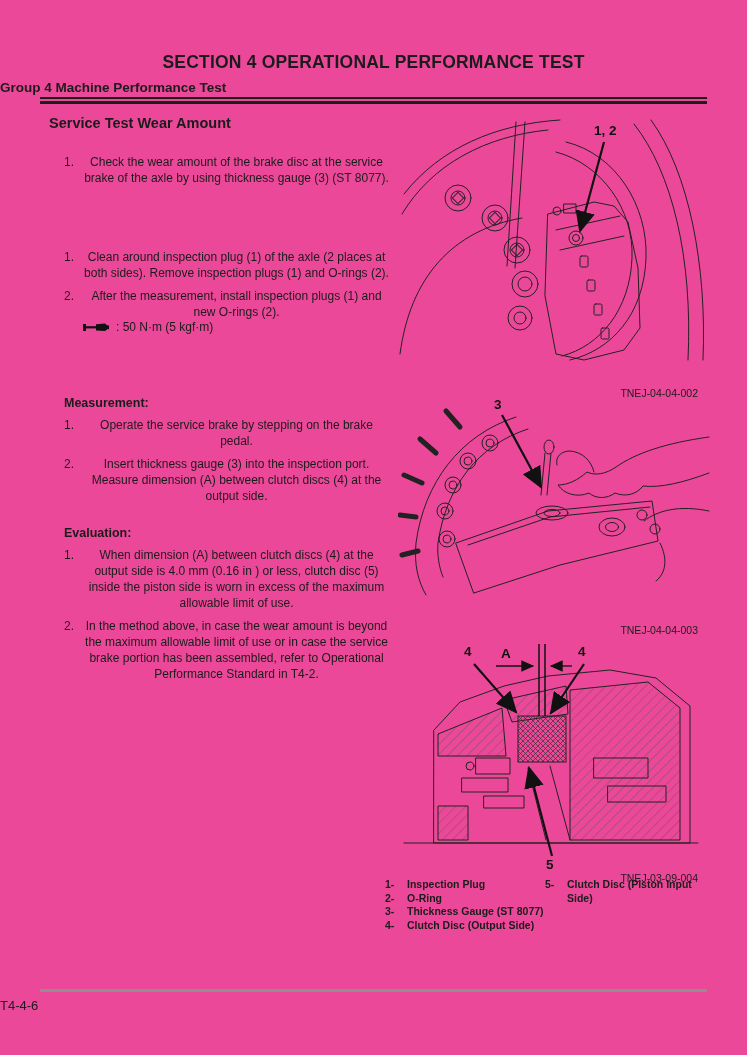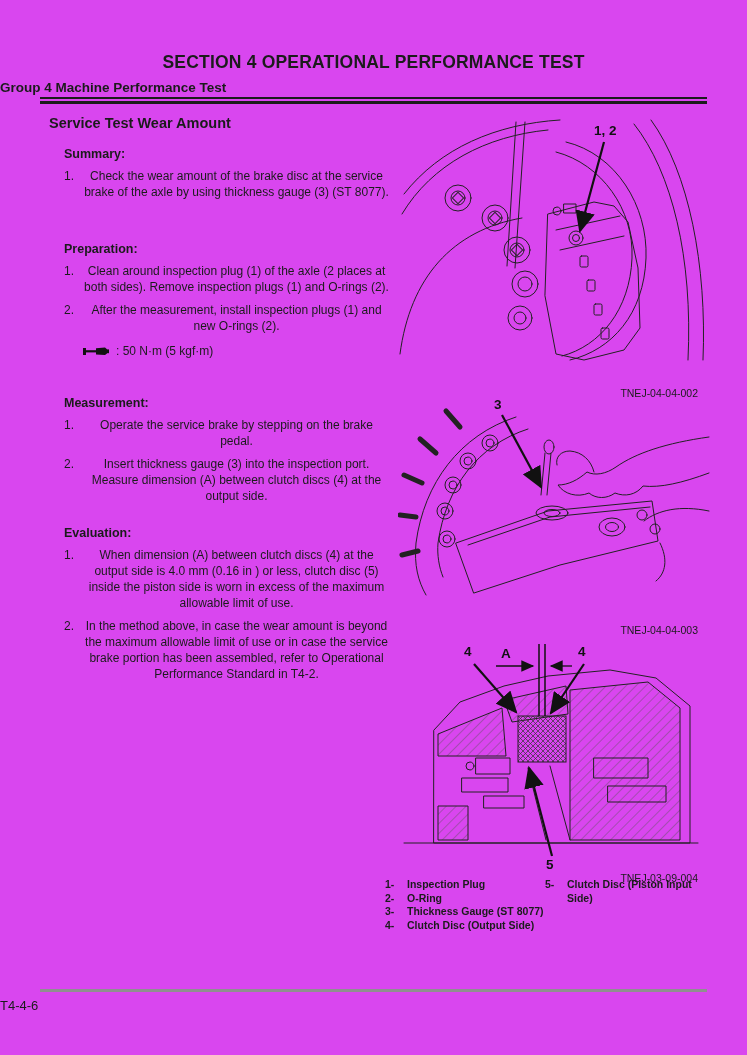--- a/index.html
+++ b/index.html
@@ -1,27 +1,27 @@
 <!DOCTYPE html>
 <html><head>
 <meta charset="utf-8">
 <style>
   html,body{margin:0;padding:0;background:#fff;}
   body{width:747px;height:1055px;position:relative;font-family:"Liberation Sans",sans-serif;color:#1b1b1b;}
-  .page{position:absolute;inset:0;background:#d946ef;overflow:hidden;padding-left:42px;}
+  .page{position:absolute;inset:0;background:#ec4899;overflow:hidden;padding-left:42px;}
   .hdr-section{position:absolute;top:52px;left:0;right:0;text-align:center;font-size:17.5px;font-weight:bold;letter-spacing:.2px;}
   .hdr-group{position:absolute;top:80px;left:0;right:0;font-size:13.5px;font-weight:bold;}
   .hdr-rule{position:absolute;top:97px;left:40px;width:667px;height:2px;border-top:2px solid #1b1b1b;border-bottom:3px solid #1b1b1b;}
   .topic{position:absolute;top:115px;left:49px;font-size:14.5px;font-weight:bold;}
   .sec{position:absolute;left:64px;width:326px;}
   .sec h3{margin:0;font-size:12.5px;font-weight:bold;}
   .li{display:flex;margin-top:7px;font-size:12px;line-height:16px;}
   .li .num{width:19px;flex:none;}
   .li .txt{flex:1;text-align:center;}
-  .torque{display:flex;align-items:center;gap:7px;margin-top:10px;margin-left:19px;font-size:12px;}
+  .torque{display:flex;align-items:center;gap:7px;margin-left:19px;font-size:12px;}
   .torque .ticon{display:inline-flex;align-items:center;}
   .fig{position:absolute;left:398px;width:312px;}
   .fig svg{display:block;}
   .caption{position:absolute;right:12px;font-size:10.5px;color:#1b1b1b;white-space:nowrap;margin-top:22px;}
   .callout-text{font-size:13.5px;font-weight:bold;fill:#111;}
   .legend{position:absolute;left:385px;top:878px;width:330px;display:flex;font-size:10.5px;font-weight:bold;line-height:13.5px;}
   .lcol1{width:160px;}
   .lcol2{width:150px;}
   .lrow{display:flex;}
   .lnum{width:22px;flex:none;}
@@ -34,29 +34,27 @@
 <body>
 
 <div class="page">
 
   <div class="hdr-section">SECTION 4 OPERATIONAL PERFORMANCE TEST</div>
   <div class="hdr-group">Group 4 Machine Performance Test</div>
   <div class="hdr-rule"></div>
   <div class="topic">Service Test Wear Amount</div>
 
   <section class="sec" style="top:147px;">
-    <h3>Summary:</h3>
     <div class="li">
       <span class="num">1.</span>
       <span class="txt">Check the wear amount of the brake disc at the service brake of the axle by using thickness gauge (3) (ST 8077).</span>
     </div>
   </section>
 
   <section class="sec" style="top:242px;">
-    <h3>Preparation:</h3>
     <div class="li">
       <span class="num">1.</span>
       <span class="txt">Clean around inspection plug (1) of the axle (2 places at both sides). Remove inspection plugs (1) and O-rings (2).</span>
     </div>
     <div class="li">
       <span class="num">2.</span>
       <span class="txt">After the measurement, install inspection plugs (1) and new O-rings (2).</span>
     </div>
     <div class="torque">
       <span class="ticon">

